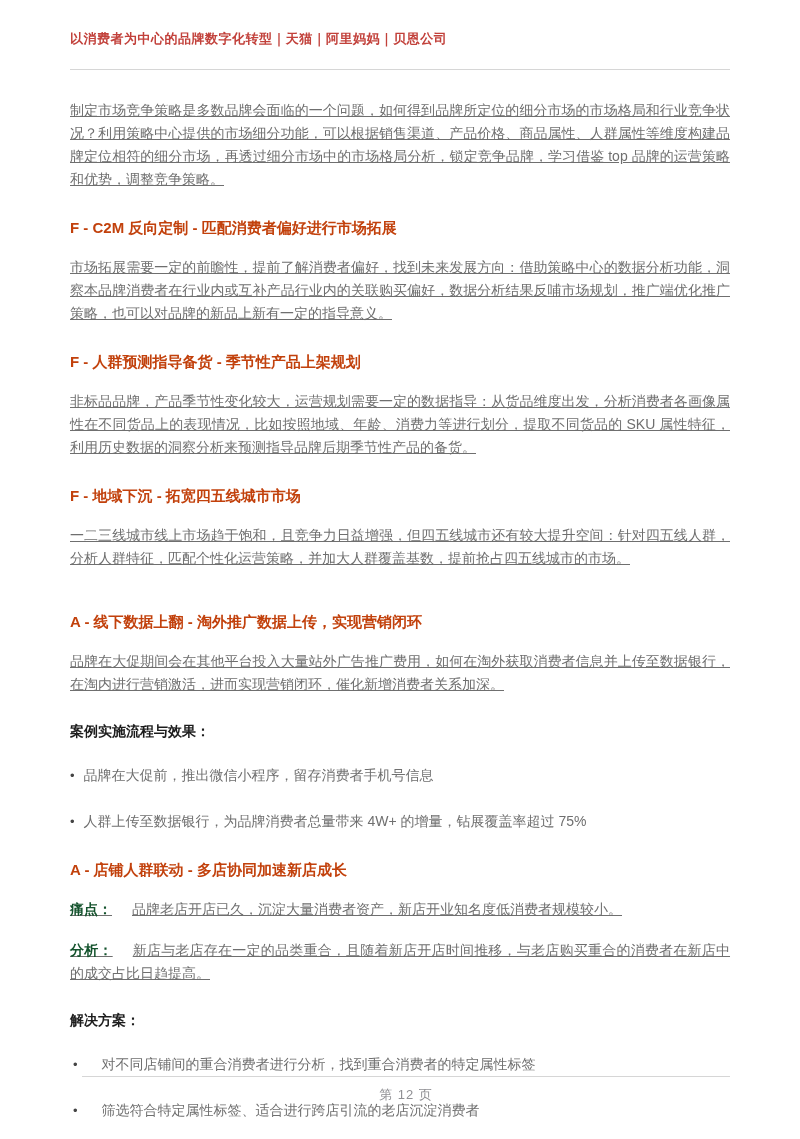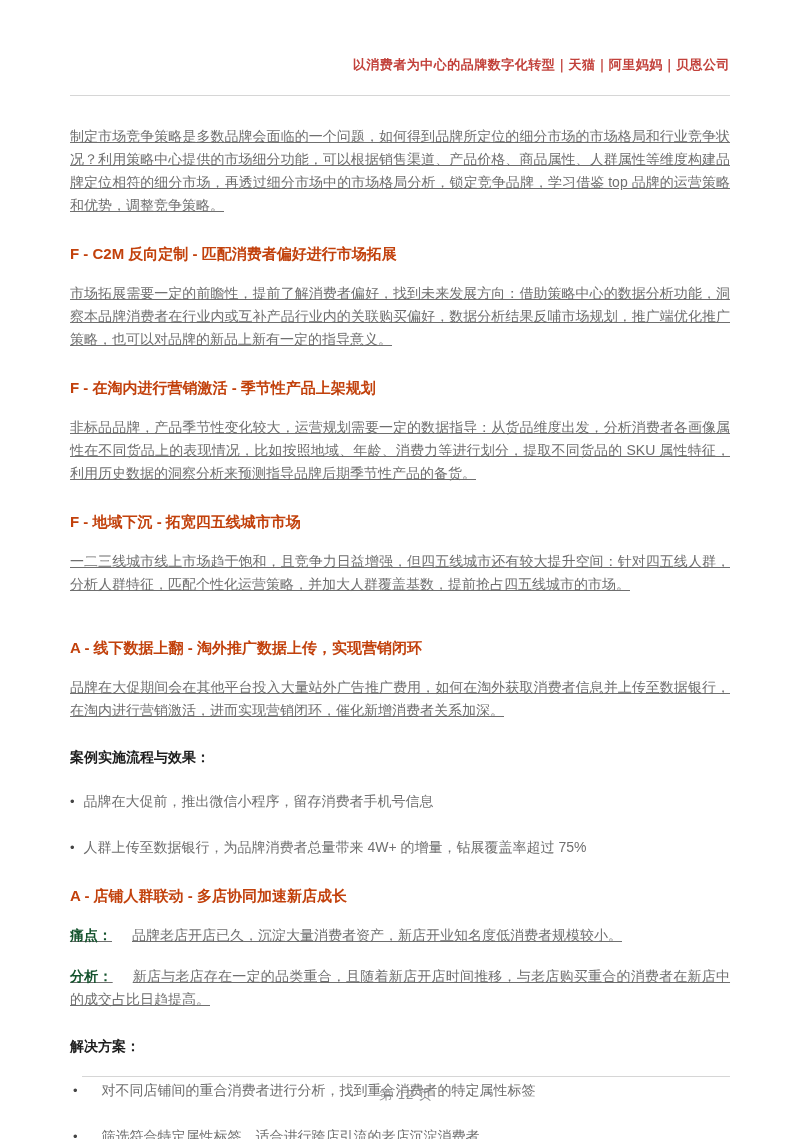--- a/index.html
+++ b/index.html
@@ -13,22 +13,22 @@
     overflow: hidden;
   }
   .page {
     position: relative;
     width: 800px;
     height: 1139px;
     padding: 0 70px;
     background: #ffffff;
   }
   .doc-header {
-    padding-top: 56px;
-    text-align: right;
+    padding-top: 30px;
+    text-align: left;
   }
   .doc-header .title {
     color: #c2413b;
     font-size: 13px;
     font-weight: bold;
     letter-spacing: 0.5px;
   }
   .rule {
     border: none;
     border-top: 1.5px solid #d6d6d6;
@@ -101,21 +101,21 @@
   <div class="doc-header">
     <div class="title">以消费者为中心的品牌数字化转型｜天猫｜阿里妈妈｜贝恩公司</div>
     <hr class="rule">
   </div>
 
   <p class="body-text intro">制定市场竞争策略是多数品牌会面临的一个问题，如何得到品牌所定位的细分市场的市场格局和行业竞争状况？利用策略中心提供的市场细分功能，可以根据销售渠道、产品价格、商品属性、人群属性等维度构建品牌定位相符的细分市场，再透过细分市场中的市场格局分析，锁定竞争品牌，学习借鉴 top 品牌的运营策略和优势，调整竞争策略。</p>
 
   <h3 class="section-title">F - C2M 反向定制 - 匹配消费者偏好进行市场拓展</h3>
   <p class="body-text">市场拓展需要一定的前瞻性，提前了解消费者偏好，找到未来发展方向：借助策略中心的数据分析功能，洞察本品牌消费者在行业内或互补产品行业内的关联购买偏好，数据分析结果反哺市场规划，推广端优化推广策略，也可以对品牌的新品上新有一定的指导意义。</p>
 
-  <h3 class="section-title">F - 在淘内进行营销激活 - 季节性产品上架规划</h3>
+  <h3 class="section-title">F - 人群预测指导备货 - 季节性产品上架规划</h3>
   <p class="body-text">非标品品牌，产品季节性变化较大，运营规划需要一定的数据指导：从货品维度出发，分析消费者各画像属性在不同货品上的表现情况，比如按照地域、年龄、消费力等进行划分，提取不同货品的 SKU 属性特征，利用历史数据的洞察分析来预测指导品牌后期季节性产品的备货。</p>
 
   <h3 class="section-title">F - 地域下沉 - 拓宽四五线城市市场</h3>
   <p class="body-text">一二三线城市线上市场趋于饱和，且竞争力日益增强，但四五线城市还有较大提升空间：针对四五线人群，分析人群特征，匹配个性化运营策略，并加大人群覆盖基数，提前抢占四五线城市的市场。</p>
 
   <h3 class="section-title big-gap">A - 线下数据上翻 - 淘外推广数据上传，实现营销闭环</h3>
   <p class="body-text">品牌在大促期间会在其他平台投入大量站外广告推广费用，如何在淘外获取消费者信息并上传至数据银行，在淘内进行营销激活，进而实现营销闭环，催化新增消费者关系加深。</p>
 
   <h4 class="sub-heading">案例实施流程与效果：</h4>
   <ul class="bullet-list">

